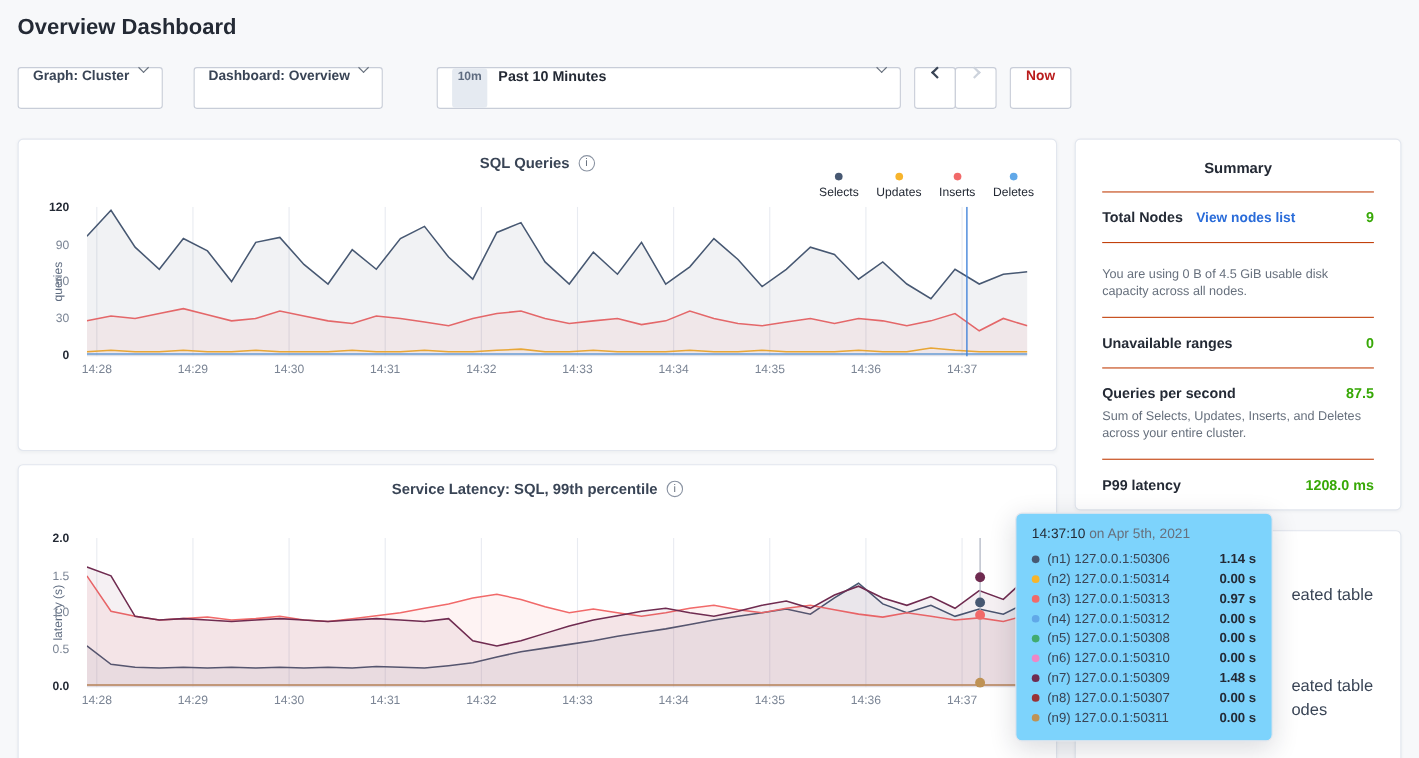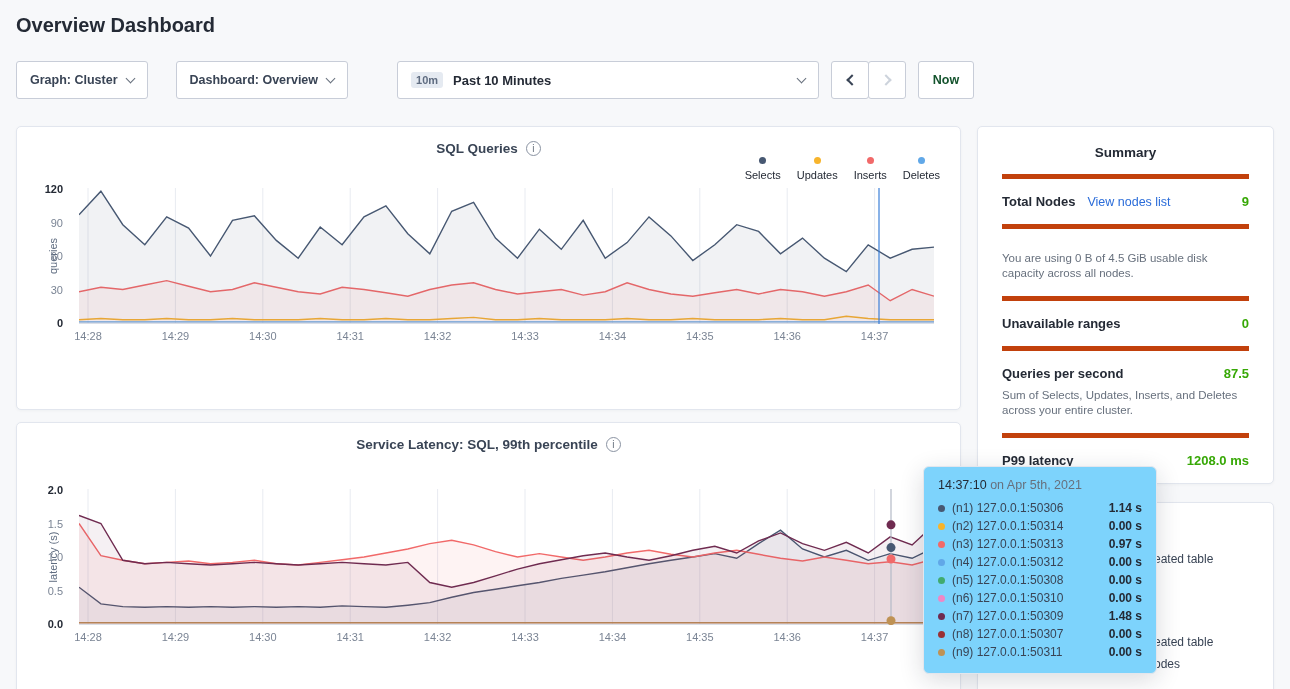--- a/index.html
+++ b/index.html
@@ -8,36 +8,36 @@
     width:1290px; height:689px; overflow:hidden; position:relative;
     background:#f7f8fa; color:#394455;
     font-family:"Liberation Sans", sans-serif;
   }
   .page-title { margin:0; padding:14px 16px 0; font-size:20px; font-weight:700; color:#242a35; }
 
   
   .toolbar { display:flex; align-items:center; margin:24px 16px 0; height:38px; }
   .btn {
     background:#fff; border:1px solid #c8cdd8; border-radius:3px; height:38px;
-    display:inline-flex; align-items:center; padding:0 13px; font-size:12.5px;
+    display:inline-flex; padding:0 13px; font-size:12.5px;
     font-weight:700; color:#394455; cursor:pointer; font-family:inherit; white-space:nowrap;
   }
   .chev { display:inline-block; width:7px; height:7px; border-right:1.6px solid #67707d; border-bottom:1.6px solid #67707d; transform:rotate(45deg); margin:-4px 0 0 9px; }
   .chev-left { display:inline-block; width:8px; height:8px; border-left:2px solid #394455; border-bottom:2px solid #394455; transform:rotate(45deg); margin-left:3px; }
   .chev-right { display:inline-block; width:8px; height:8px; border-right:2px solid #cdd3dc; border-top:2px solid #cdd3dc; transform:rotate(45deg); margin-right:3px; }
   #graph-dd { margin-right:28px; }
   #dash-dd { margin-right:49px; }
   .time-sel { width:422px; justify-content:flex-start; }
   .time-badge { background:#e5eaf1; color:#5f6c80; font-size:11px; font-weight:700; border-radius:3px; padding:2px 5px; margin-right:10px; }
   .time-label { font-size:13px; font-weight:700; color:#242a35; }
   .time-sel .chev { margin-left:auto; }
   .pager { display:flex; margin-left:12px; }
   .pager .btn { width:38px; justify-content:center; padding:0; }
   .pager .btn + .btn { margin-left:-1px; }
-  .now-btn { margin-left:12px; width:56px; justify-content:center; color:#14532d; }
+  .now-btn { margin-left:12px; width:56px; justify-content:center; color:#b91c1c; }
 
   
   .content { display:flex; gap:16px; margin:27px 16px 0; align-items:flex-start; }
   .panel { background:#fff; border:1px solid #e2e6ee; border-radius:5px; box-shadow:0 1px 3px rgba(36,42,53,.04); }
   .charts-col { display:flex; flex-direction:column; gap:12px; width:945px; }
   .chart-panel { height:284px; position:relative; overflow:hidden; }
   .chart-panel.partial { height:120px; }
   .chart-title-row { display:flex; justify-content:center; align-items:center; padding-top:13px; height:29px; }
   .chart-title { font-size:13.5px; font-weight:700; color:#394455; }
   .info-icon { width:15px; height:15px; border:1px solid #8a93a2; border-radius:50%; color:#67707d; font-size:10px; display:inline-flex; align-items:center; justify-content:center; margin-left:8px; cursor:pointer; }
@@ -51,28 +51,28 @@
   .ytick { position:absolute; right:8px; width:46px; text-align:right; font-size:11px; color:#7a8494; }
   .ytick.strong { color:#242a35; font-weight:700; }
   .plot { position:absolute; left:62px; top:0; width:855px; height:136px; }
   .xticks { position:absolute; left:62px; top:142px; width:855px; height:14px; }
   .xtick { position:absolute; width:60px; text-align:center; font-size:11px; color:#7a8494; }
 
   
   .sidebar { width:297px; display:flex; flex-direction:column; gap:18px; }
   .summary-panel { padding:0 24px; }
   .summary-title { text-align:center; font-size:13.5px; font-weight:700; color:#242a35; padding:18px 0 14px; }
-  .srow { border-top:5px solid #c2410c; padding:15px 0; }
+  .srow { border-top:1px solid #c2410c; padding:15px 0; }
   .srow-head { display:flex; align-items:baseline; }
   .srow-label { font-size:13px; font-weight:700; color:#242a35; }
-  .srow-link { font-size:12.5px; font-weight:400; color:#2a6cd9; margin-left:12px; cursor:pointer; }
+  .srow-link { font-size:12.5px; font-weight:700; color:#2a6cd9; margin-left:12px; cursor:pointer; }
   .srow-value { margin-left:auto; font-size:13px; font-weight:700; color:#37a806; }
   .srow-desc { font-size:11.5px; color:#67707d; line-height:15px; margin-top:7px; }
   .events-panel { position:relative; height:240px; overflow:hidden; }
-  .event-frag { position:absolute; left:176px; font-size:12px; color:#394455; }
+  .event-frag { position:absolute; left:196px; font-size:15px; color:#394455; }
   .event-frag.f0 { top:49px; }
   .event-frag.f1 { top:132px; }
   .event-frag.f2 { top:154px; }
 
   
   .tooltip { position:absolute; left:923px; top:466px; width:234px; background:#7dd3fc; border:1px solid #e3e6ed; border-radius:6px; box-shadow:0 6px 24px rgba(26,34,50,.16); padding:11px 14px 12px; z-index:30; }
   .tt-header { font-size:12.5px; color:#67707d; margin-bottom:7px; }
   .tt-time { color:#242a35; }
   .tt-row { display:flex; align-items:center; height:18px; font-size:12px; }
   .tt-dot { width:7px; height:7px; border-radius:50%; margin-right:7px; flex:none; }

